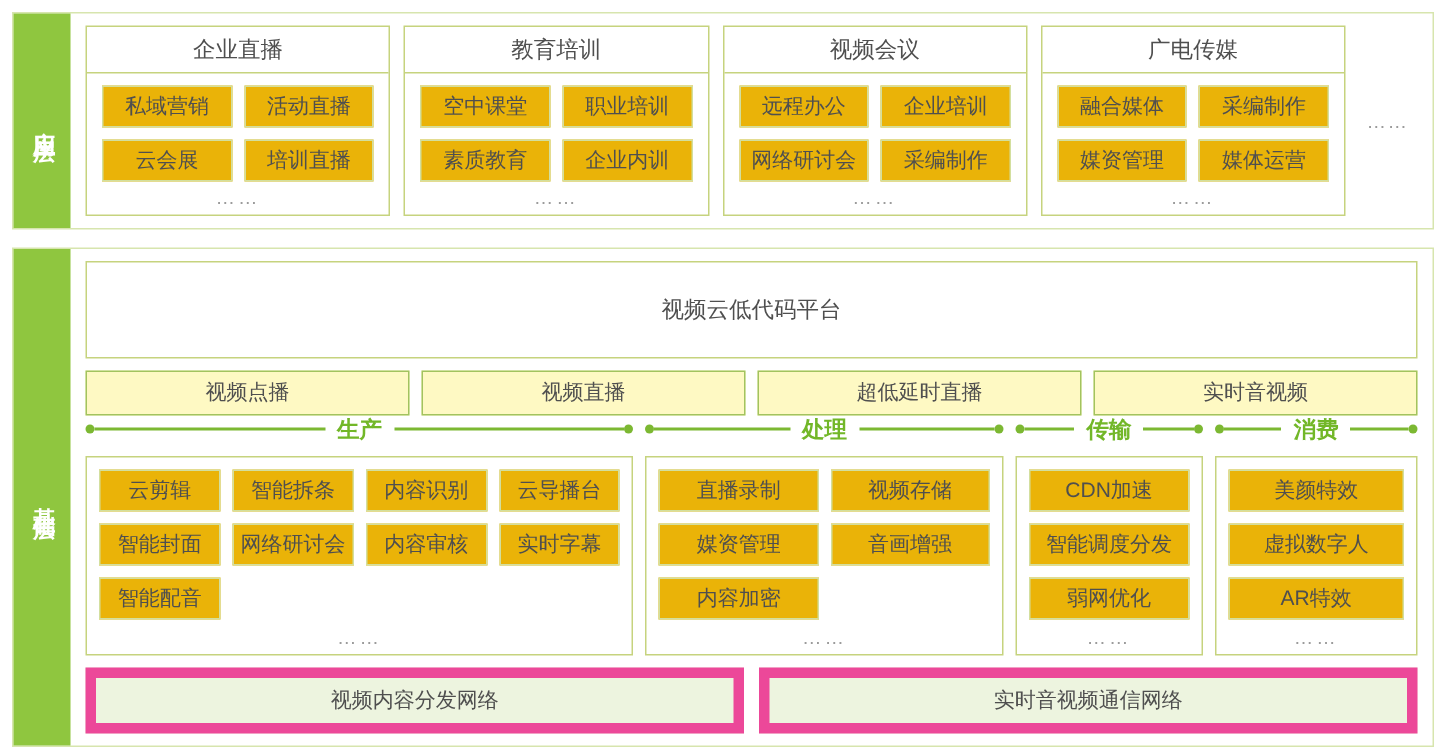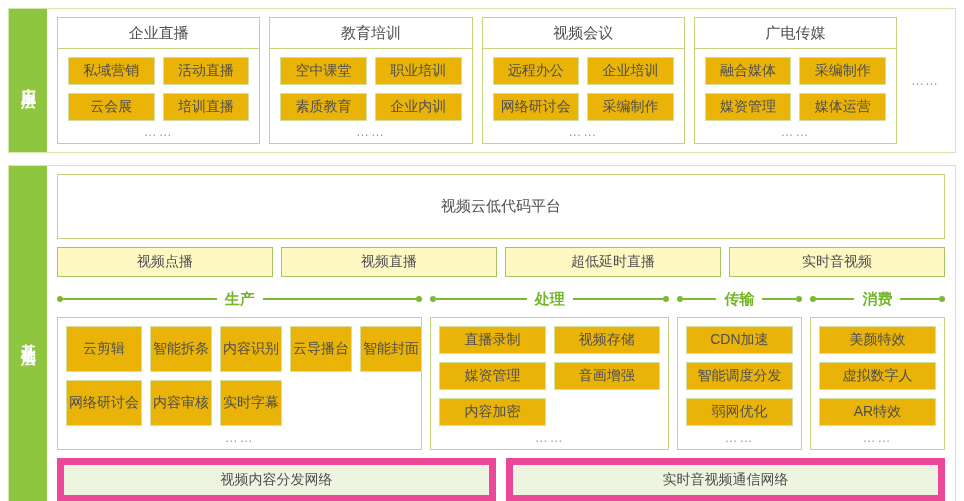--- a/index.html
+++ b/index.html
@@ -43,21 +43,21 @@
   .base-content { flex-direction:column; }
   .platform-box {
     border:1px solid #c6d37e; background:#fff; text-align:center;
     font-size:15px; color:#4f4f4f; padding:22px 0; flex:0 0 auto;
   }
   .services-row { display:flex; gap:8px; margin-top:8px; }
   .service-box {
     flex:1; background:#fef9c3; border:1px solid #a2c35f; color:#4f4f4f;
     text-align:center; font-size:14px; padding:5px 0;
   }
-  .categories-row { display:flex; gap:8px; margin-top:13px; flex:1; min-height:0; }
+  .categories-row { display:flex; gap:8px; flex:1; min-height:0; }
   .category { display:flex; flex-direction:column; min-width:0; }
   .category:nth-child(1){ flex:368 1 0; }
   .category:nth-child(2){ flex:240 1 0; }
   .category:nth-child(3){ flex:126 1 0; }
   .category:nth-child(4){ flex:136 1 0; }
   .divider { display:flex; align-items:center; margin-bottom:9px; height:18px; flex:0 0 auto; }
   .divider .dot { width:6px; height:6px; border-radius:50%; background:#7cb832; flex:0 0 auto; }
   .divider .line { flex:1; height:2px; background:#7cb832; }
   .divider .label { color:#72b728; font-weight:bold; font-size:15px; padding:0 8px; white-space:nowrap; }
   .cat-box { flex:1; border:1px solid #c6d37e; padding:8px 8px 4px; display:flex; flex-direction:column; min-height:0; background:#fff; }
@@ -136,29 +136,30 @@
       <div class="categories-row" id="categories-row">
           <div class="category">
             <div class="divider">
               <span class="dot"></span>
               <span class="line"></span>
               <span class="label">生产</span>
               <span class="line"></span>
               <span class="dot"></span>
             </div>
             <div class="cat-box">
-              <div class="cat-grid" style="grid-template-columns: repeat(5, 1fr);">
+              <div class="cat-grid" style="grid-template-columns: repeat(4, 1fr);">
                 <div class="item-box">云剪辑</div>
                 <div class="item-box">智能拆条</div>
                 <div class="item-box">内容识别</div>
                 <div class="item-box">云导播台</div>
                 <div class="item-box">智能封面</div>
                 <div class="item-box">网络研讨会</div>
                 <div class="item-box">内容审核</div>
                 <div class="item-box">实时字幕</div>
+                <div class="item-box">智能配音</div>
               </div>
               <div class="dots">……</div>
             </div>
           </div>
           <div class="category">
             <div class="divider">
               <span class="dot"></span>
               <span class="line"></span>
               <span class="label">处理</span>
               <span class="line"></span>

